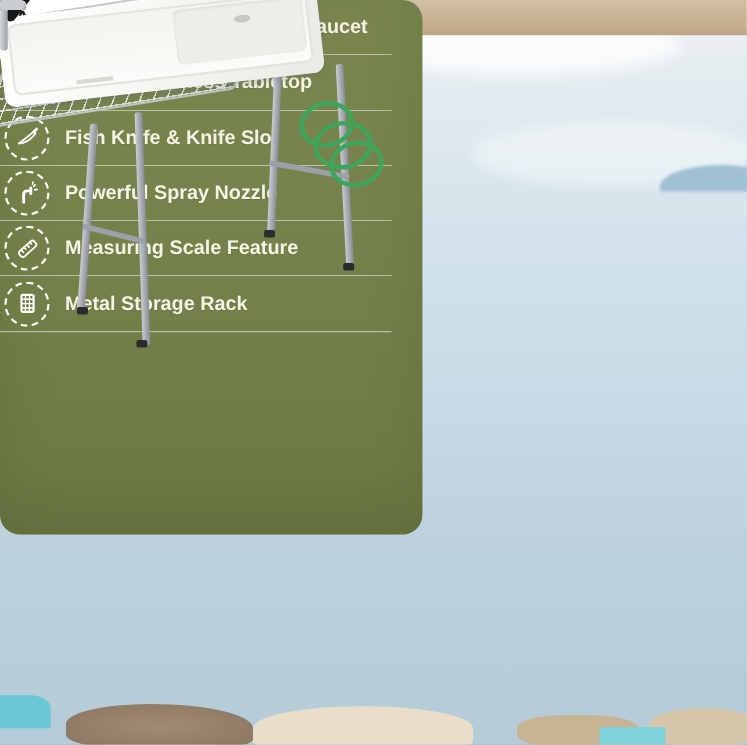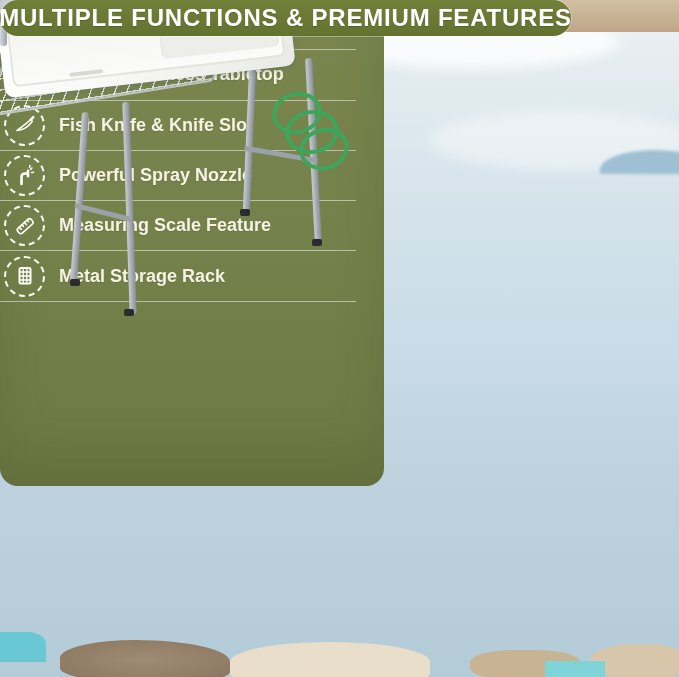--- a/index.html
+++ b/index.html
@@ -133,23 +133,20 @@
   <div class="abs turquoise-strip"></div>
   <div class="abs sea-right"></div>
   <div class="abs rocks-base"></div>
   <div class="abs rock" style="left:60px;top:640px;width:170px;height:40px;background:radial-gradient(#a08b74,#8a7660);border-radius:45% 55% 20% 30%;"></div>
   <div class="abs rock" style="left:230px;top:642px;width:200px;height:40px;background:#e9decа;background-color:#e9deca;border-radius:50% 50% 20% 20%;"></div>
   <div class="abs rock" style="left:470px;top:650px;width:110px;height:30px;background:#c8b493;border-radius:40%;"></div>
   <div class="abs rock" style="left:590px;top:644px;width:100px;height:36px;background:#d7c6a9;border-radius:45%;"></div>
   <div class="abs" style="left:0;top:632px;width:46px;height:30px;background:#6ac8d4;border-radius:0 40% 0 0;"></div>
   <div class="abs" style="left:545px;top:661px;width:60px;height:16px;background:#7fd4da;"></div>
 
-  <div class="abs banner">
-    <span class="banner-text">MULTIPLE FUNCTIONS &amp; PREMIUM FEATURES</span>
-  </div>
 
   <div class="abs left-panel"></div>
 
   <div class="abs left-table">
     <svg class="abs" style="left:46px;top:124px;" width="42" height="56" viewBox="0 0 42 56">
       <path d="M16 50V15q0-7 7-7t7 6v5" fill="none" stroke="#9ba3aa" stroke-width="4" stroke-linecap="round"></path>
       <path d="M30 18v5" fill="none" stroke="#8f979d" stroke-width="6" stroke-linecap="round"></path>
       <rect x="10" y="48" width="14" height="5" rx="1.5" fill="#929aa0"></rect>
       <path d="M12 42h-4" stroke="#9ba3aa" stroke-width="3" stroke-linecap="round"></path>
     </svg>

